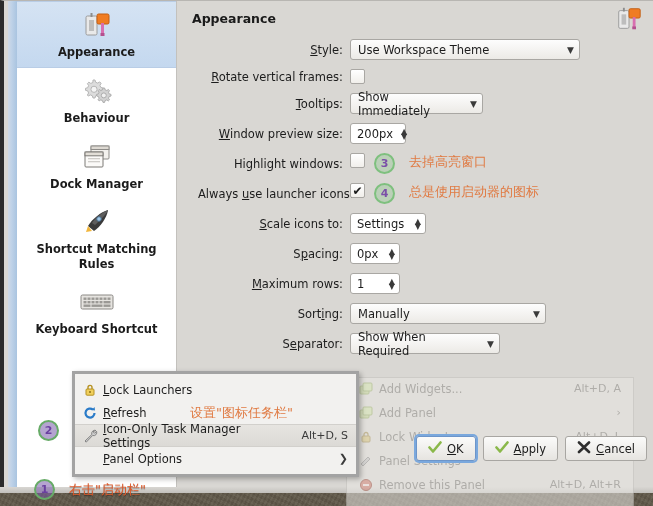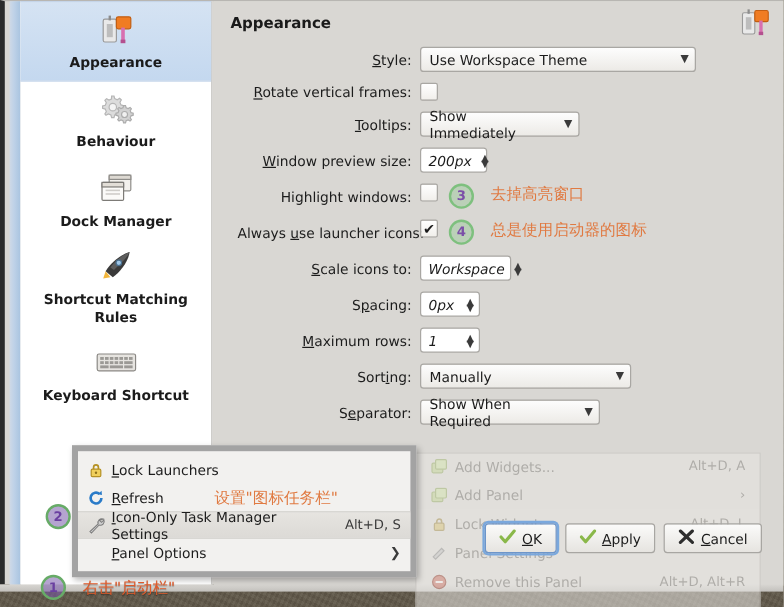--- a/index.html
+++ b/index.html
@@ -73,21 +73,21 @@
     background:linear-gradient(180deg,#fdfdfd,#eceae6);
     border:1px solid #a9a7a3; border-radius:3px;
     font-size:11.5px; color:#1c1c1c;
   }
   .combo .chev { margin-left:10px; color:#3a3a3a; font-size:9px; }
   
   .spin {
     display:inline-flex; align-items:center; justify-content:space-between;
     height:21px; padding:0 4px 0 6px;
     background:#ffffff; border:1px solid #a9a7a3; border-radius:3px;
-    font-size:11.5px; color:#1c1c1c;font-style:italic;
+    font-size:11.5px; color:#1c1c1c;
   }
   .spin .arrows {
     margin-left:8px; display:flex; flex-direction:column; line-height:5px;
     font-size:8px; color:#3a3a3a;
   }
   
   .cbox {
     width:15px; height:15px; border:1px solid #a9a7a3; border-radius:2px;
     background:linear-gradient(180deg,#ffffff,#f1efeb);
     display:inline-flex; align-items:center; justify-content:center;
@@ -101,22 +101,22 @@
     color:#7b4fa8; background:rgba(150,200,150,.45);
     border:2px solid #7ec07e; margin-left:9px;
   }
   .marker.dark { color:#6a3fa0; background:rgba(120,90,170,.55); border-color:#67ab67; }
   .cn-note {
     margin-left:14px; font-size:13px; color:#e07a42;
     font-family:"DejaVu Sans", sans-serif; white-space:nowrap;
   }
   
   #ctx-menu {
-    position:absolute; left:60px; top:371px; width:287px;
-    background:#f2f1ef; border:5px solid #a3a3a3;
+    position:absolute; left:72px; top:371px; width:287px;
+    background:#f2f1ef; border:3px solid #a3a3a3;
     box-shadow:2px 2px 5px rgba(0,0,0,.28);
     padding:4px 0;
   }
   .mi { display:flex; align-items:center; height:23px; padding:0 8px; font-size:11.5px; color:#1c1c1c; }
   .mi.hl { background:linear-gradient(180deg,#e6e4e0,#dcdad6); border-top:1px solid #d2d0cc; border-bottom:1px solid #d2d0cc; }
   .mi .mico { width:20px; display:flex; align-items:center; justify-content:flex-start; }
   .mi .mlabel { flex:1; }
   .mi .mlabel u { text-decoration:underline; }
   .mi .mshort { color:#3b3b3b; font-size:11px; margin-left:16px; }
   .mi .msub { margin-left:12px; color:#3b3b3b; font-size:11px; }
@@ -133,21 +133,21 @@
   
   #btnbar { position:absolute; left:404px; top:436px; display:flex; gap:7px; }
   .dbtn {
     display:inline-flex; align-items:center; gap:5px;
     height:25px; padding:0 11px;
     background:linear-gradient(180deg,#fbfbfa,#e6e4e0);
     border:1px solid #a8a6a2; border-radius:3px;
     font-size:11.5px; color:#1c1c1c;
   }
   .dbtn u { text-decoration:underline; }
-  .dbtn.focused { box-shadow:0 0 0 2px #7aa8dd; border-color:#6d95c9; }
+  .dbtn.focused { box-shadow:0 0 0 2px #7aa8dd; border-color:#6d95c9;margin-left:12px; }
   
   #bottom-note { position:absolute; left:34px; top:479px; display:flex; align-items:center; }
   #bottom-note .marker { margin-left:0; }
   #bottom-note .cn-note { color:#e05a2a; text-shadow:0 1px 1px rgba(0,0,0,.4); }
   
   #panel-strip{
     position:absolute; left:0; top:487px; width:653px; height:6px;
     background:linear-gradient(180deg,#d8d6d2,#c2c0bc);
   }
 </style>
@@ -321,21 +321,21 @@
           </div>
           <span class="marker">4</span>
           <span class="cn-note">总是使用启动器的图标</span>
         </div>
       </div>
 
       <div class="row">
         <div class="cap"><u>S</u>cale icons to:</div>
         <div class="ctl">
           <div class="spin" style="width:76px">
-            <span>Workspace</span>
+            <span>Settings</span>
             <span class="arrows">
                 <span>▲</span>
                 <span>▼</span>
               </span>
           </div>
         </div>
       </div>
 
       <div class="row">
         <div class="cap">S<u>p</u>acing:</div>
@@ -359,21 +359,21 @@
                 <span>▲</span>
                 <span>▼</span>
               </span>
           </div>
         </div>
       </div>
 
       <div class="row">
         <div class="cap">Sort<u>i</u>ng:</div>
         <div class="ctl">
-          <div class="combo" style="width:176px">
+          <div class="combo" style="width:196px">
             <span>Manually</span>
             <span class="chev">▼</span>
           </div>
         </div>
       </div>
 
       <div class="row">
         <div class="cap">S<u>e</u>parator:</div>
         <div class="ctl">
           <div class="combo" style="width:150px">

